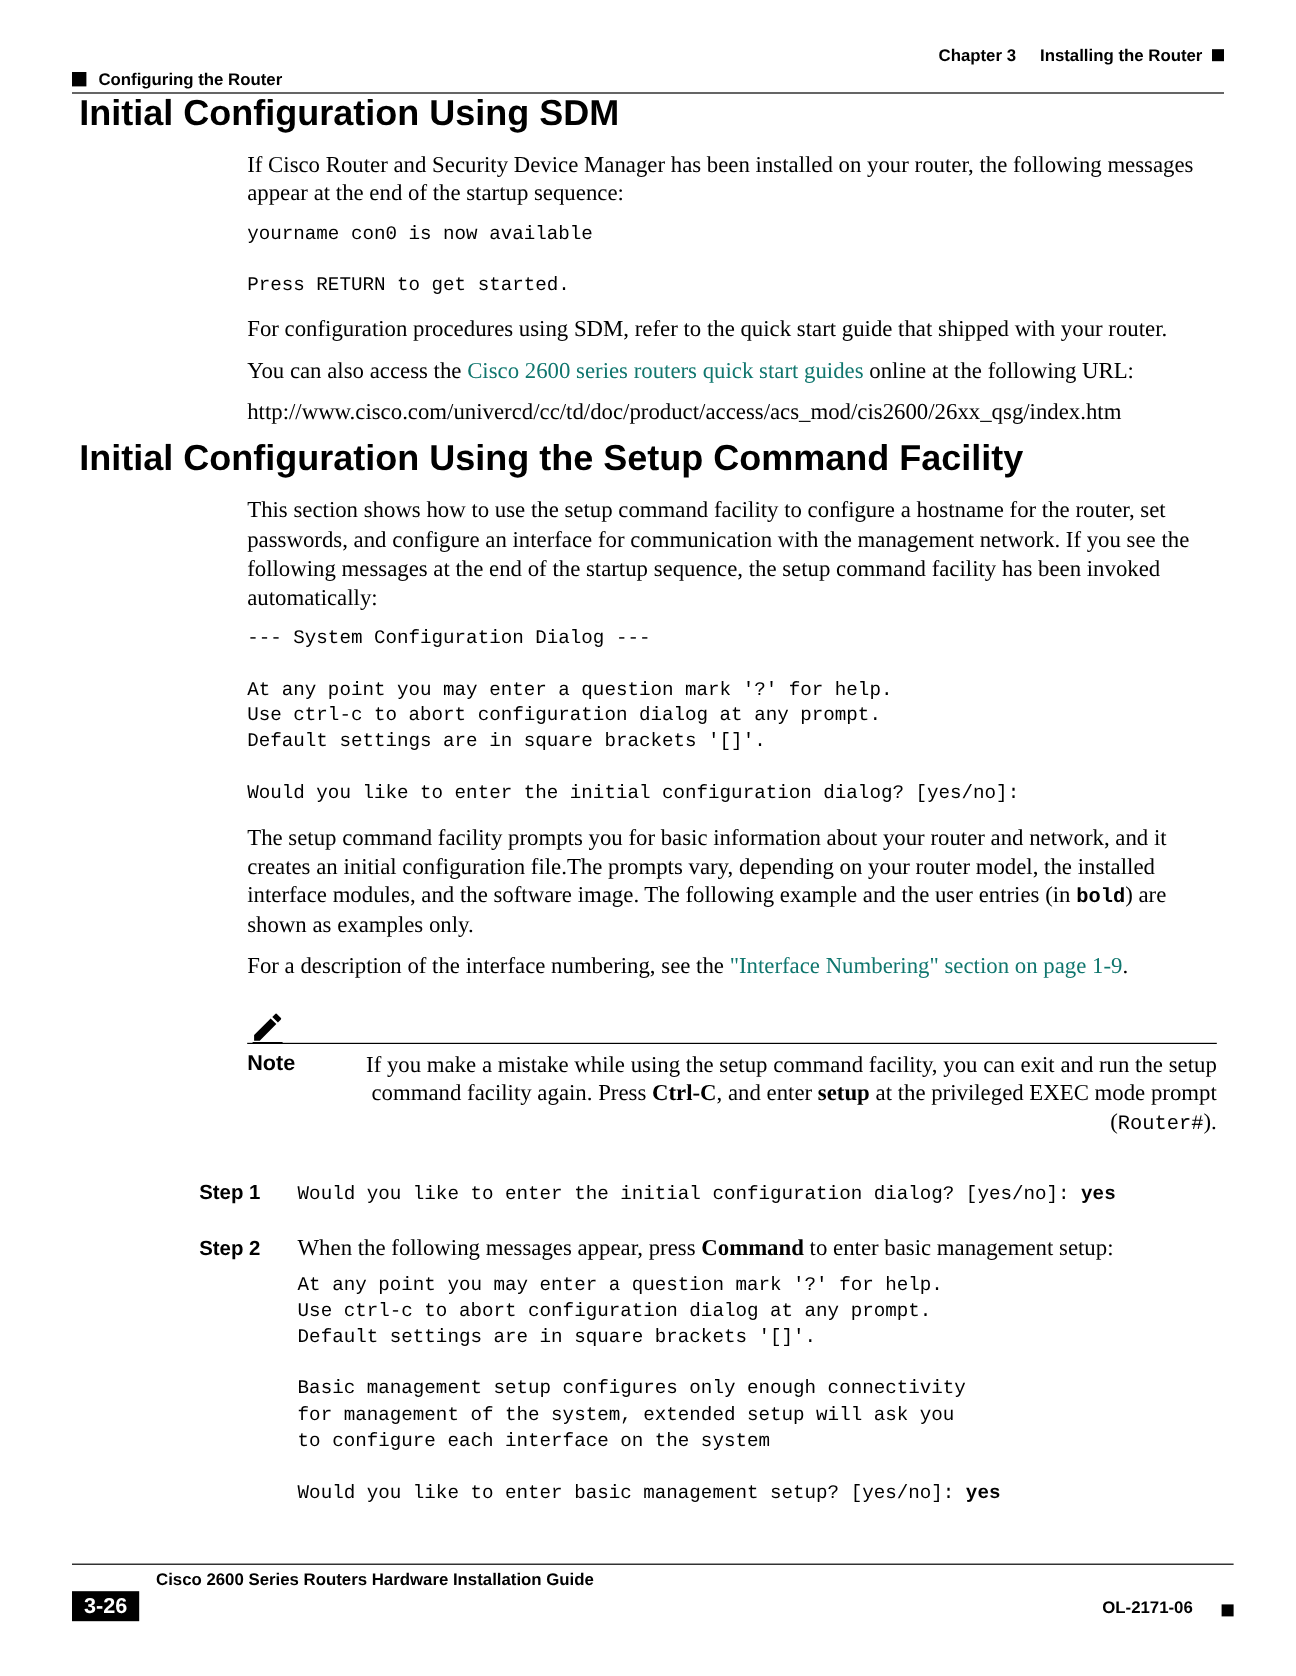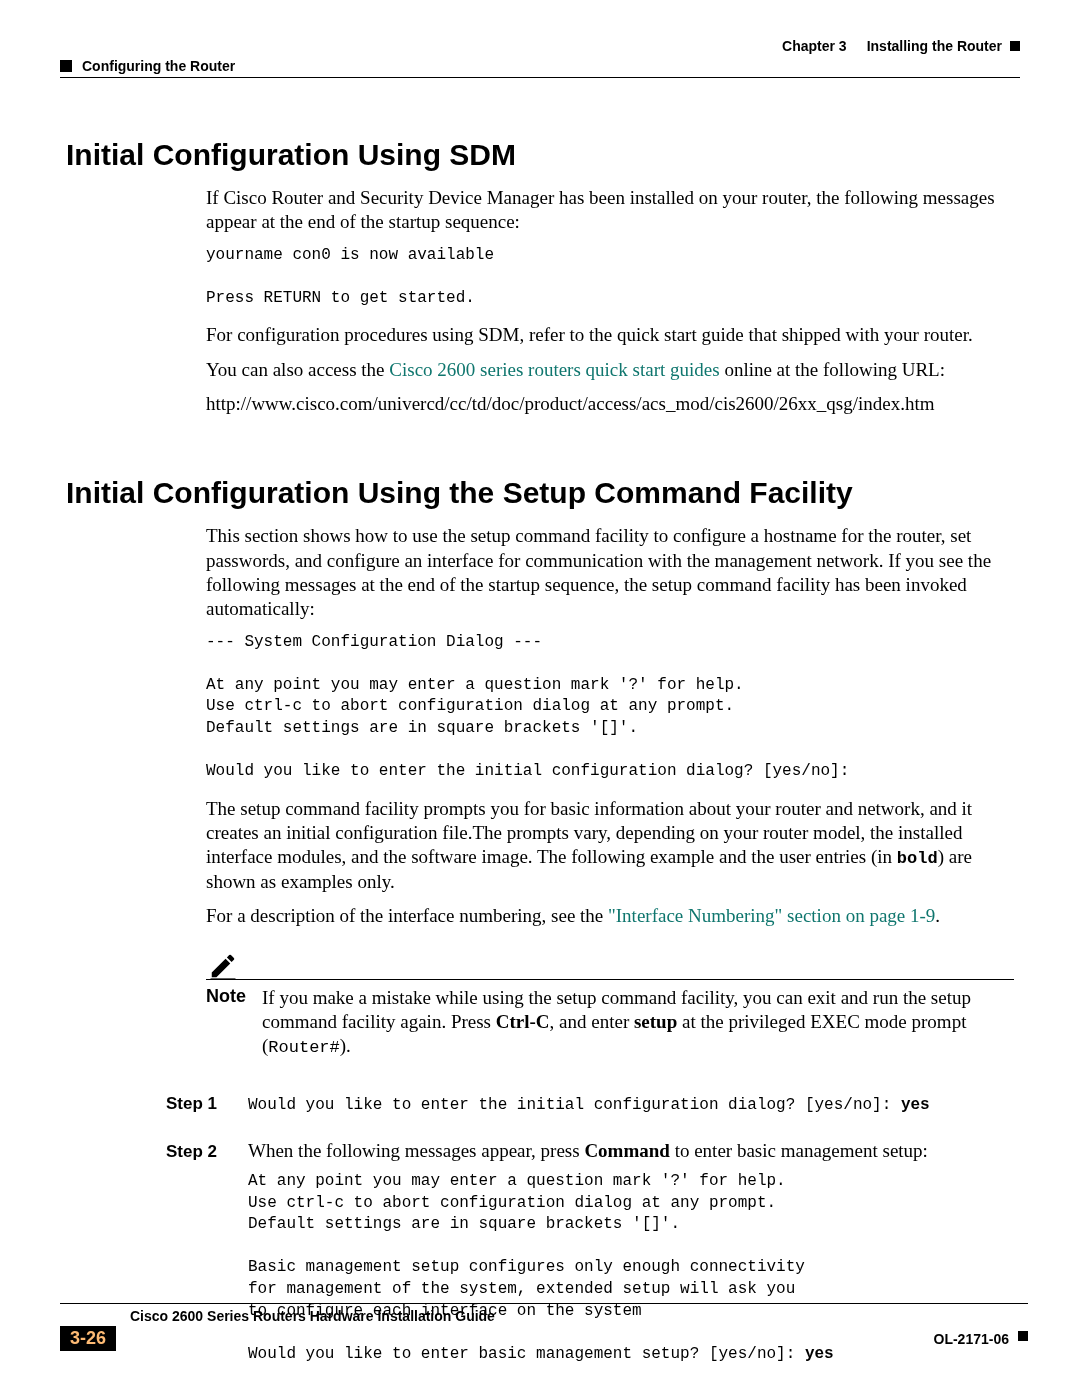--- a/index.html
+++ b/index.html
@@ -43,21 +43,20 @@
     font-weight: bold;
     font-size: 14px;
   }
   .rule { height:1px; background:#000; margin-top:3px; }
   .content { padding: 0 6px; }
 
   h1.section {
     font-family: Arial, Helvetica, sans-serif;
     font-weight: bold;
     font-size: 30px;
-    margin-top: 60px;
     margin-bottom: 14px;
   }
   .body-indent {
     margin-left: 140px;
     font-size: 19px;
     line-height: 1.28;
   }
   p.body { margin-bottom: 10px; }
   pre.mono {
     font-family: "Courier New", Courier, monospace;
@@ -85,21 +84,21 @@
     font-size: 28px; line-height:1;
   }
   .note-rule { height:1px; background:#000; margin: 0 0 6px 0; }
   .note-row { display:flex; gap:14px; }
   .note-label {
     font-family: Arial, Helvetica, sans-serif;
     font-weight: bold;
     font-size: 18px;
     min-width: 42px;
   }
-  .note-text { font-size: 19px; line-height:1.28; }
+  .note-text { font-size: 19px; line-height:1.28;text-align:right; }
   .note-text .mono { font-family: "Courier New", Courier, monospace; font-size:17px; }
   .note-text b { font-weight: bold; }
 
   .step-row {
     display:flex;
     margin-left: 100px;
     gap: 24px;
     margin-bottom: 8px;
     align-items: baseline;
   }
@@ -125,31 +124,31 @@
     margin-left: 70px;
     margin-bottom: 2px;
   }
   .footer-bar {
     display:flex;
     align-items:center;
     justify-content:space-between;
   }
   .page-num {
     background:#000;
-    color:#fdba74;
+    color:#ffffff;
     font-family: Arial, Helvetica, sans-serif;
     font-weight: bold;
     font-size: 18px;
     padding: 2px 10px;
   }
   .doc-num {
     font-family: Arial, Helvetica, sans-serif;
     font-weight: bold;
     font-size: 14px;
-    display:flex; align-items:flex-start; gap:9px;
+    display:flex; align-items:flex-end; gap:24px;
   }
   .doc-num .sq { width:10px; height:10px; background:#000; }
 </style>
 </head>
 <body>
 
 <div class="page">
   <div class="running-header">
     <div class="rh-left"></div>
     <div class="rh-right">

